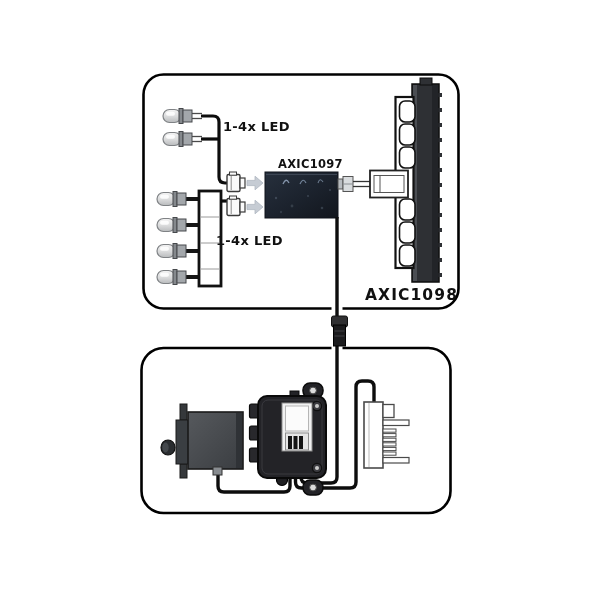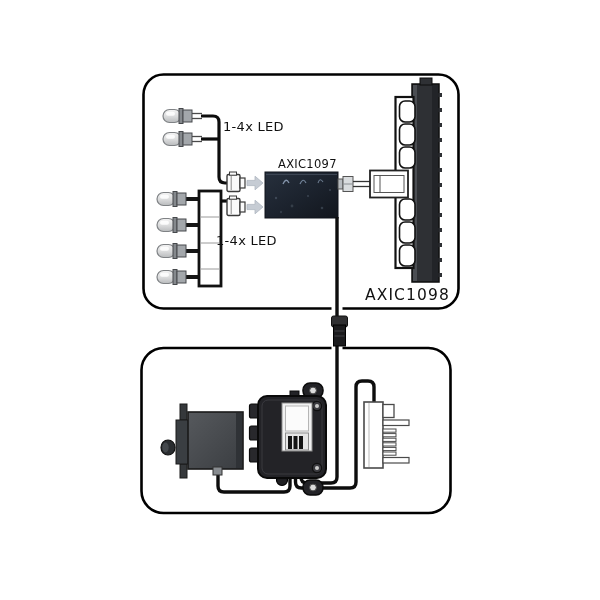--- a/index.html
+++ b/index.html
@@ -1,18 +1,18 @@
 <!DOCTYPE html>
 <html><head>
 <meta charset="utf-8">
 <style>
   html,body{margin:0;padding:0;background:#ffffff;}
   body{width:600px;height:600px;overflow:hidden;
        font-family:"DejaVu Sans","Liberation Sans",sans-serif;}
-  #stage{width:600px;height:600px;position:relative;background:#fff;}
+  #stage{width:600px;height:600px;position:relative;background:#fff;font-weight:bold;}
   svg{display:block;}
   text{fill:#111;}
   .lbl-led{font-size:13px;letter-spacing:.3px;}
   .lbl-mod{font-size:11.5px;letter-spacing:.3px;}
   .lbl-strip{font-size:15.5px;letter-spacing:1.1px;}
 </style>
 </head>
 <body>
 
 <div id="stage">

